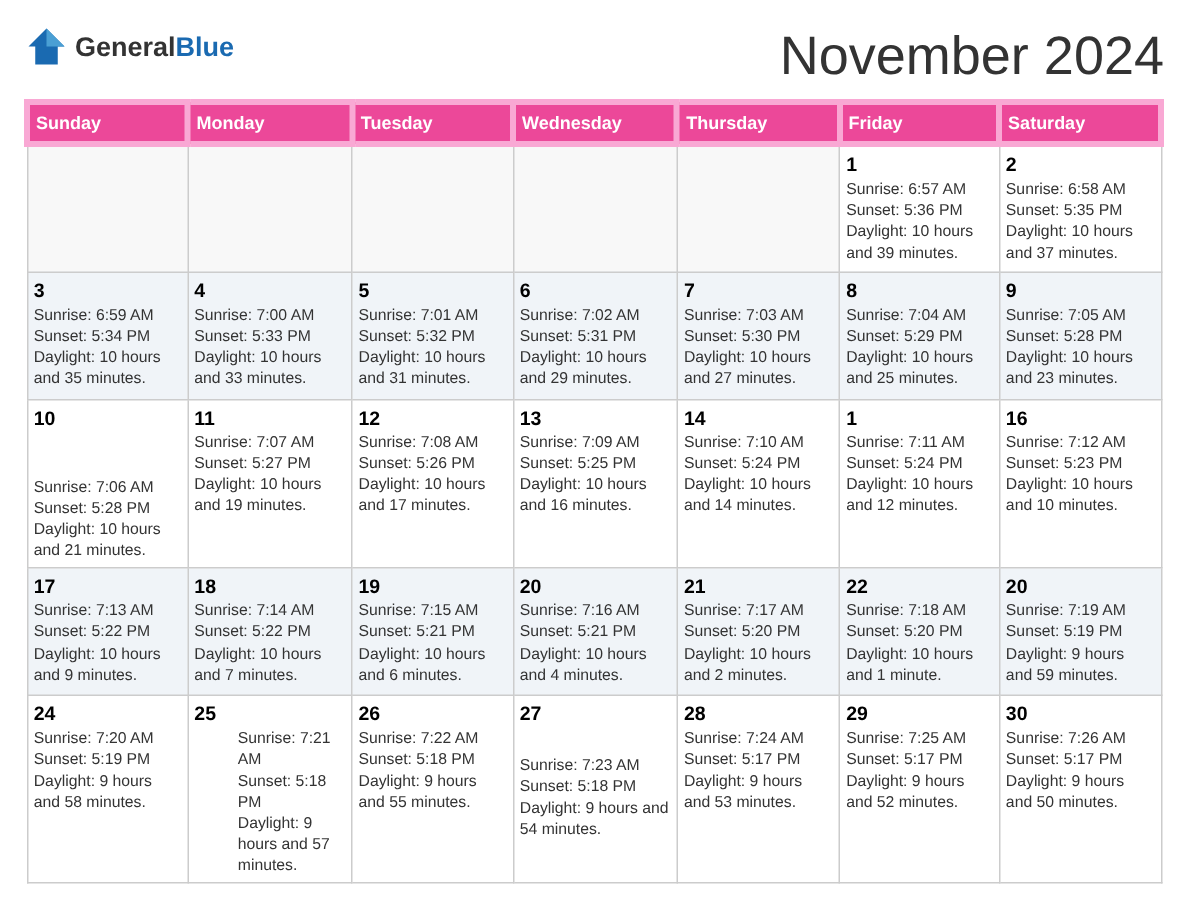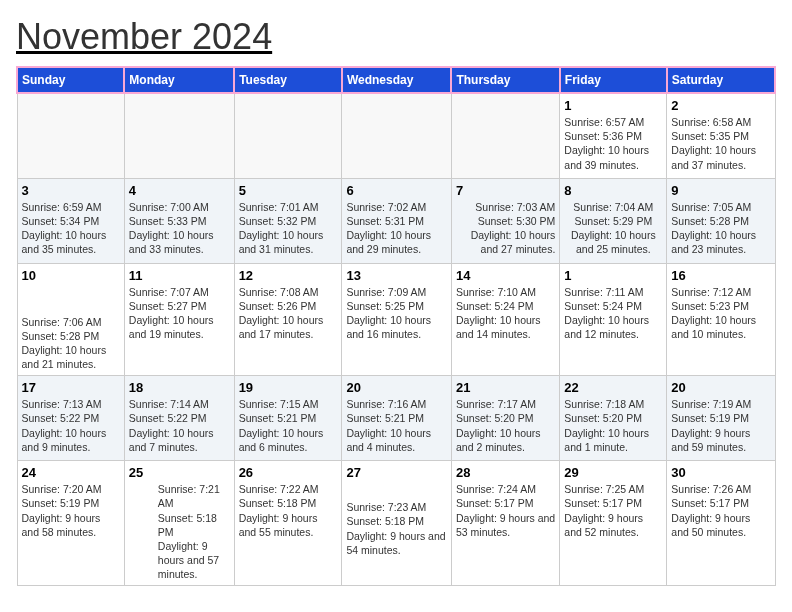--- a/index.html
+++ b/index.html
@@ -20,43 +20,42 @@
       display: flex;
       align-items: center;
     }
     .logo-icon {
       width: 30px;
       height: 30px;
       margin-right: 4px;
     }
     .title-block {
       text-align: left;
-      text-decoration: underline;
     }
     .month-title {
       font-size: 36px;
       font-weight: normal;
       color: #333;
     }
     .location-title {
       font-size: 16px;
       color: #555;
     }
     table {
       width: 100%;
       border-collapse: collapse;
       font-size: 11px;
     }
     th {
-      background: #1d4ed8;
+      background: #ec4899;
       color: #fff;
       padding: 5px 4px;
       text-align: left;
       font-size: 12px;
-      border: 2px solid #f9a8d4;
+      border: 4px solid #f9a8d4;
     }
     td {
       border: 1px solid #ccc;
       vertical-align: top;
       padding: 4px;
       height: 85px;
       width: 113px;
       background: #fff;
     }
     td.empty {
@@ -74,20 +73,29 @@
       line-height: 1.35;
     }
     tr:nth-child(even) td:not(.empty) {
       background: #f0f4f8;
     }
   </style>
 </head>
 <body>
 
 <div class="header">
+  <div class="logo">
+    <svg class="logo-icon" viewBox="0 0 40 40">
+      <polygon points="20,4 36,20 30,20 30,36 10,36 10,20 4,20" fill="#1a6ab1"></polygon>
+      <polygon points="20,4 36,20 20,20" fill="#4a9fd4"></polygon>
+    </svg>
+    <div>
+      <div style="font-size:18px;font-weight:bold;color:#333;">General<span style="color:#1a6ab1;">Blue</span></div>
+    </div>
+  </div>
   <div class="title-block">
     <div class="month-title">November 2024</div>
   </div>
 </div>
 
 <table>
   <thead>
     <tr id="weekday-header">
         <th>Sunday</th>
         <th>Monday</th>
@@ -138,27 +146,27 @@
 Daylight: 10 hours and 31 minutes.</div>
         </td>
         <td>
           <span class="day-num">6</span>
           <div class="day-info" style="white-space: pre-line;">Sunrise: 7:02 AM
 Sunset: 5:31 PM
 Daylight: 10 hours and 29 minutes.</div>
         </td>
         <td>
           <span class="day-num">7</span>
-          <div class="day-info" style="white-space: pre-line; text-align: right;">Sunrise: 7:03 AM
+          <div class="day-info" style="white-space: pre-line;">Sunrise: 7:03 AM
 Sunset: 5:30 PM
 Daylight: 10 hours and 27 minutes.</div>
         </td>
         <td>
           <span class="day-num">8</span>
-          <div class="day-info" style="white-space: pre-line; text-align: center;">Sunrise: 7:04 AM
+          <div class="day-info" style="white-space: pre-line;">Sunrise: 7:04 AM
 Sunset: 5:29 PM
 Daylight: 10 hours and 25 minutes.</div>
         </td>
         <td>
           <span class="day-num">9</span>
           <div class="day-info" style="white-space: pre-line;">Sunrise: 7:05 AM
 Sunset: 5:28 PM
 Daylight: 10 hours and 23 minutes.</div>
         </td>
       </tr>

